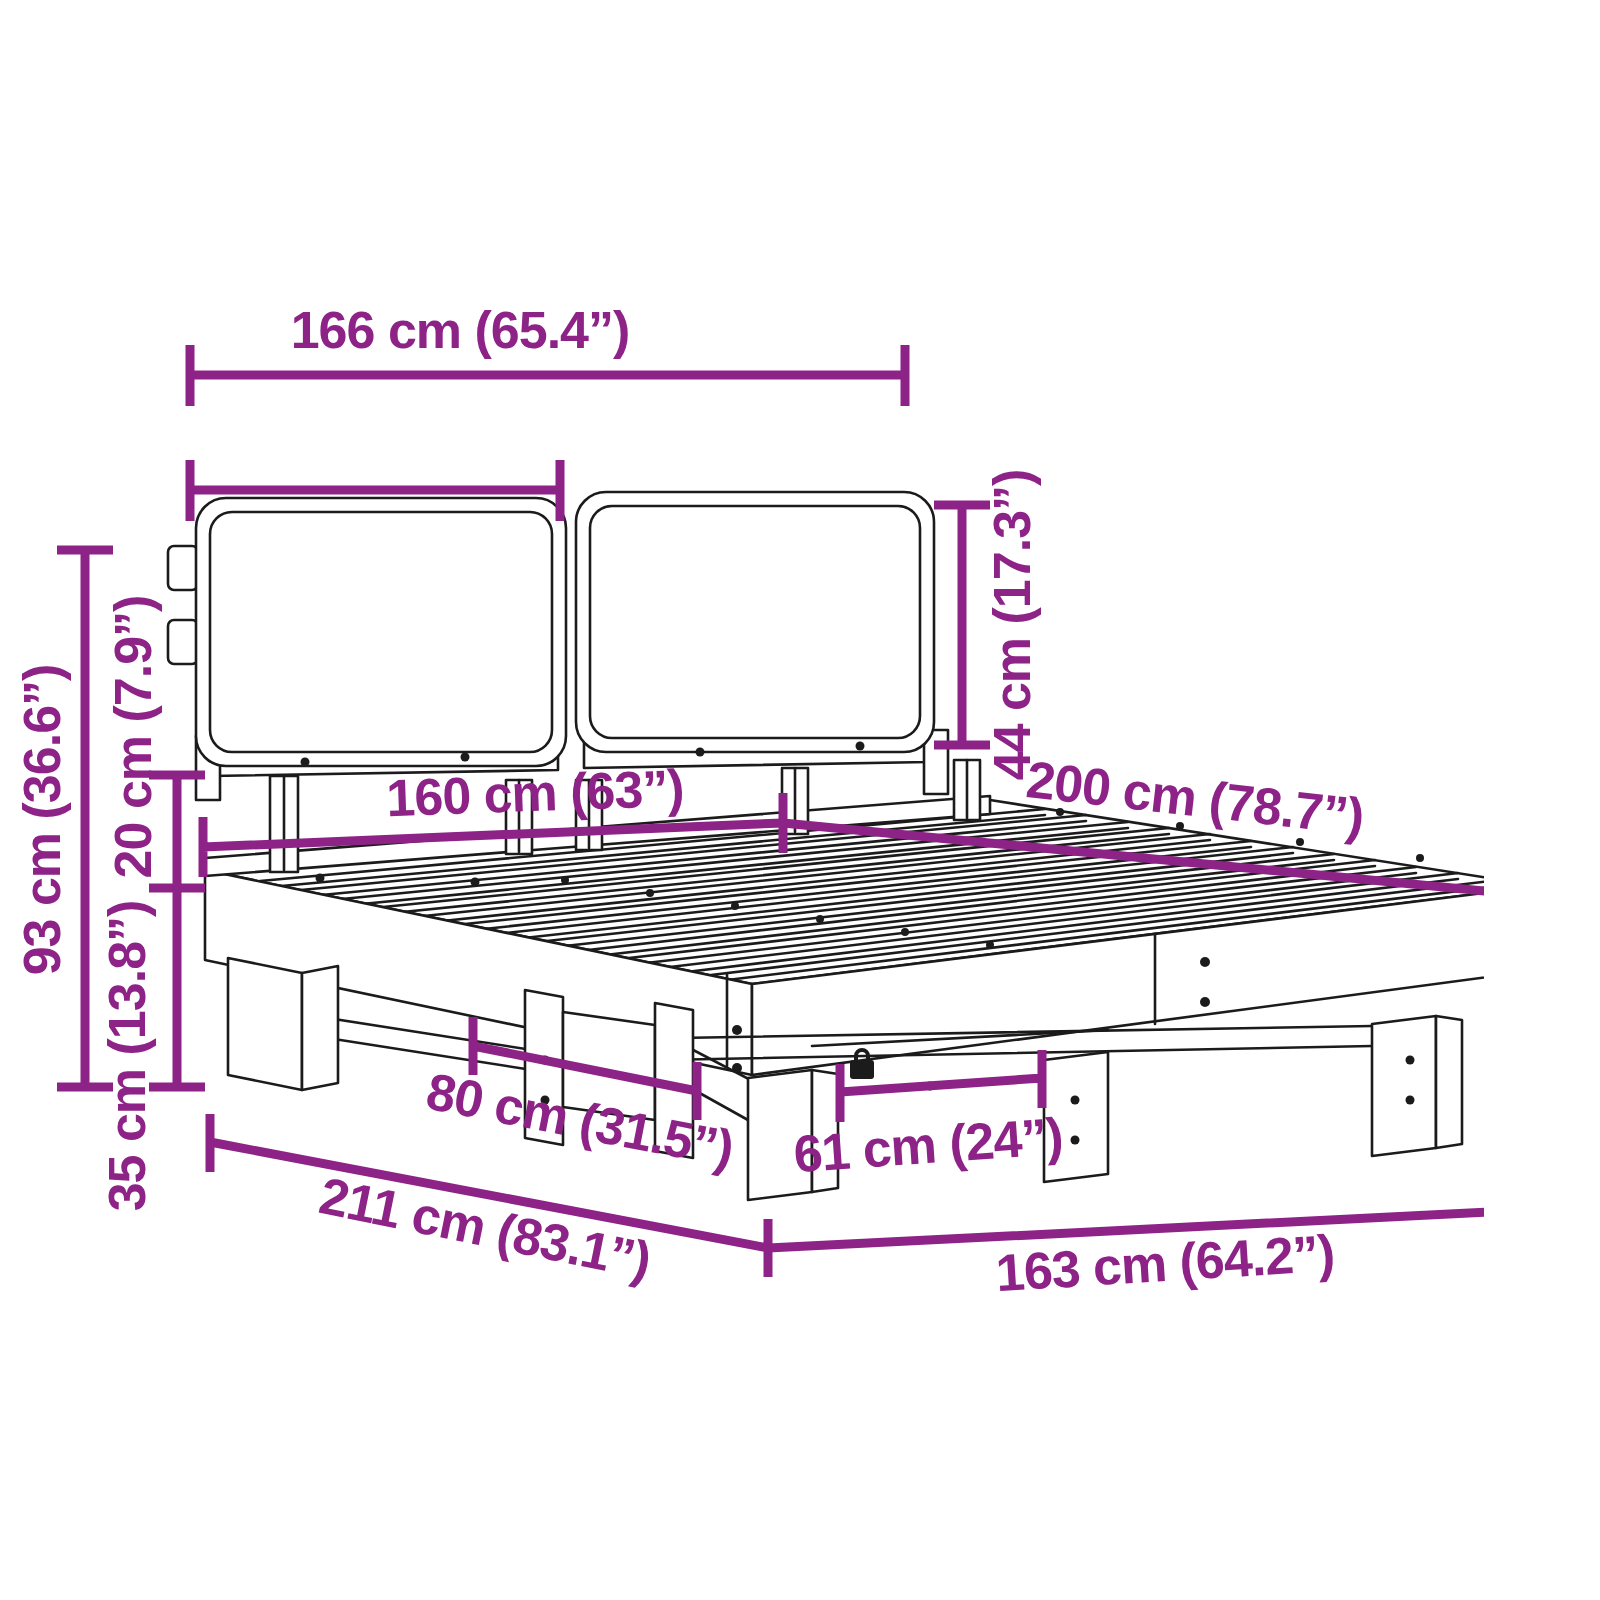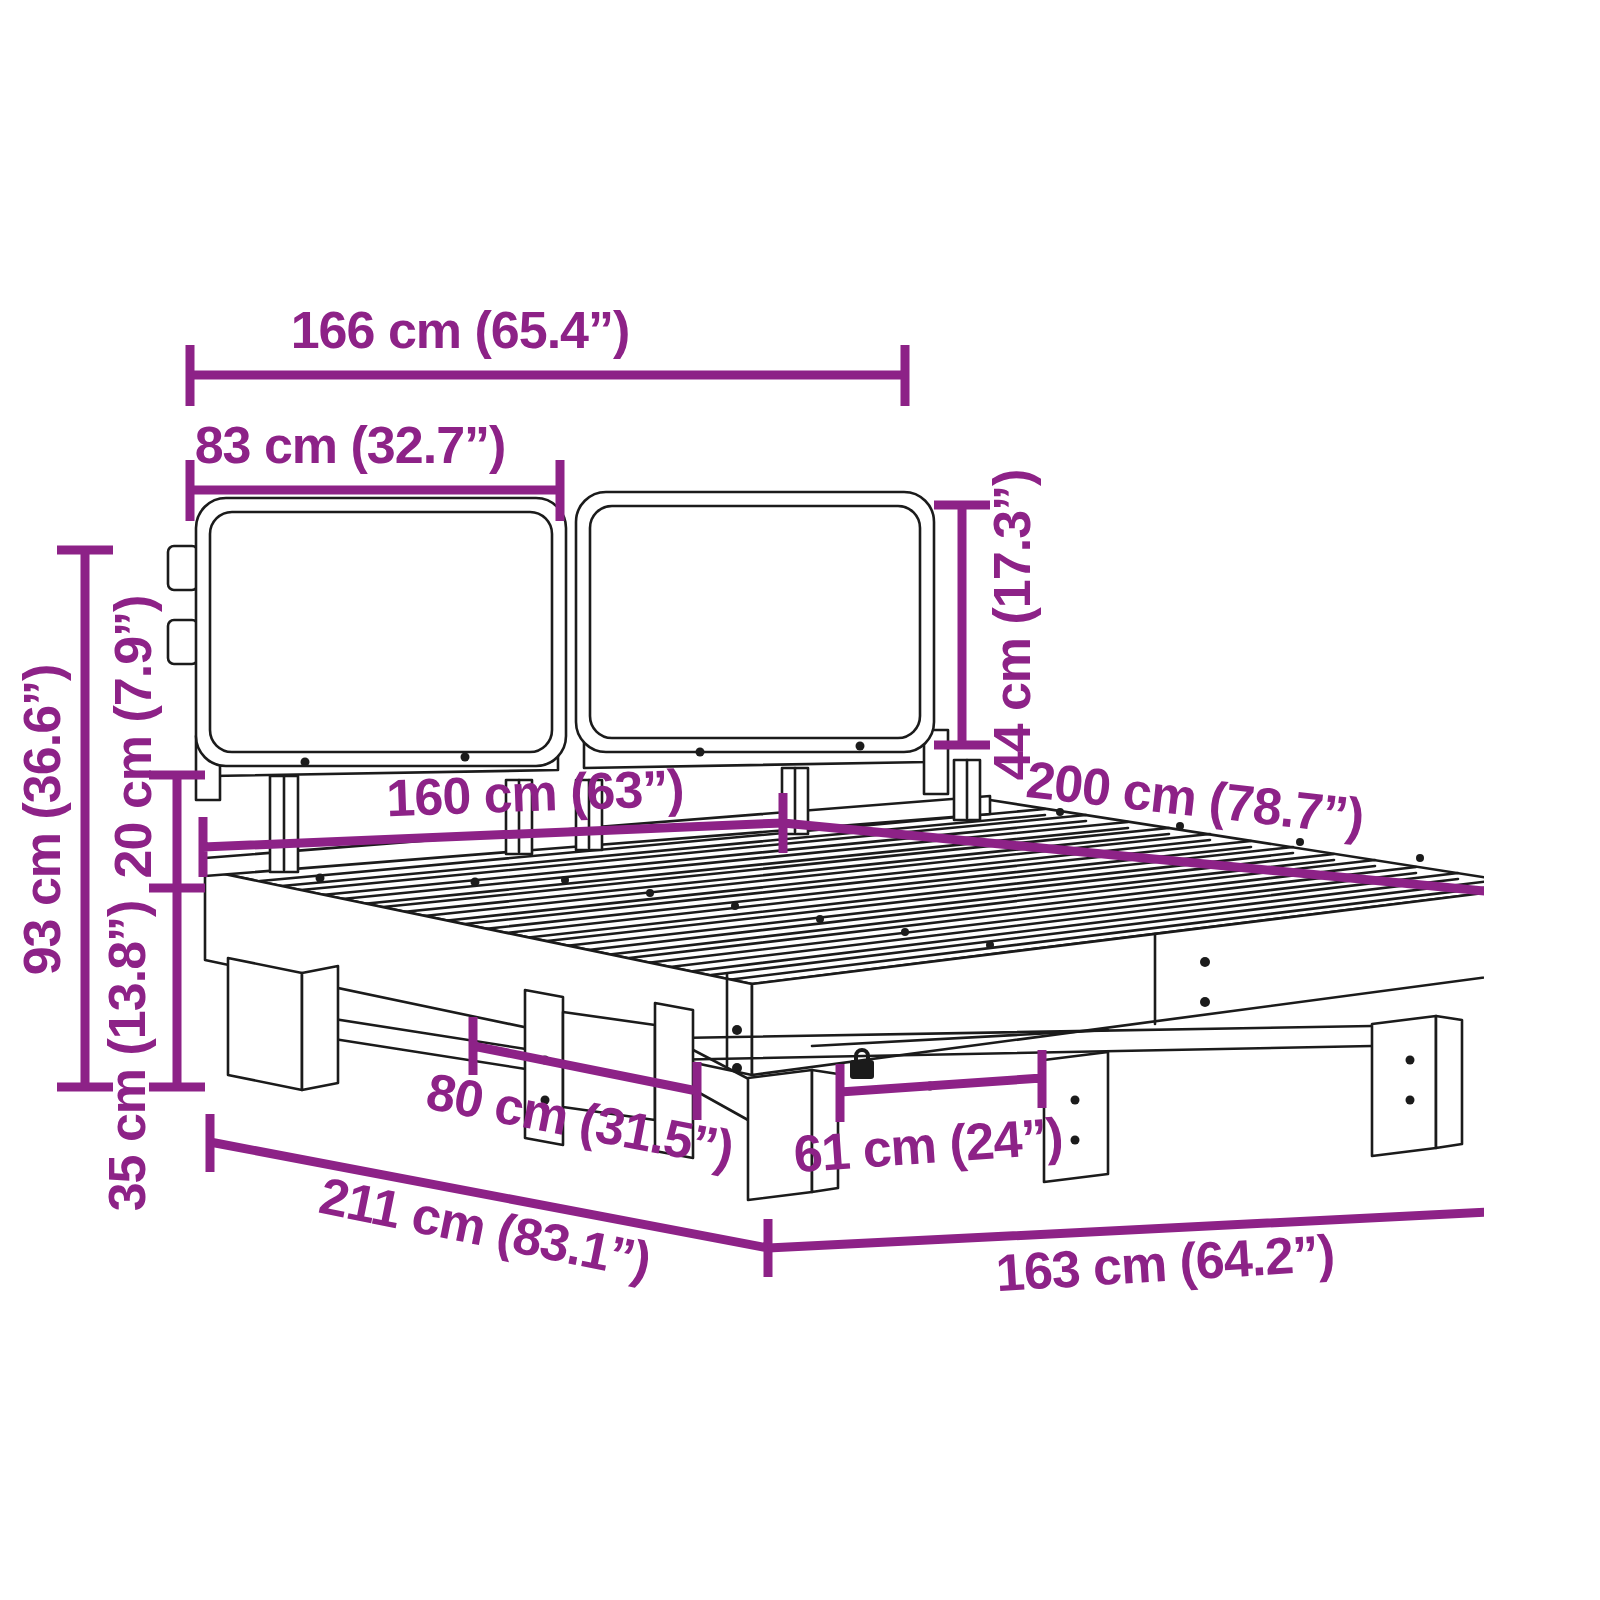--- a/index.html
+++ b/index.html
@@ -163,21 +163,20 @@
 
     <path d="M210,1142 L768,1248 M210,1114 L210,1172 M768,1219 L768,1277"></path>
 
     <path d="M840,1092 L1042,1078 M840,1064 L840,1122 M1042,1050 L1042,1108"></path>
 
     <path d="M768,1248 L1570,1208 M1570,1180 L1570,1238"></path>
   </g>
 </svg>
 
 <div class="dim" style="left:460px;  top:330px;">166 cm (65.4”)</div>
-<div class="dim" style="left:350px;  top:445px;">83 cm (32.7”)</div>
 <div class="dim" style="left:1012px; top:625px;  --r:-90deg;">44 cm (17.3”)</div>
 <div class="dim" style="left:42px;   top:820px;  --r:-90deg;">93 cm (36.6”)</div>
 <div class="dim" style="left:133px;  top:737px;  --r:-90deg;">20 cm (7.9”)</div>
 <div class="dim" style="left:127px;  top:1056px; --r:-90deg;">35 cm (13.8”)</div>
 <div class="dim" style="left:535px;  top:793px;  --r:-2deg;">160 cm (63”)</div>
 <div class="dim" style="left:1195px; top:798px;  --r:6.5deg;">200 cm (78.7”)</div>
 <div class="dim" style="left:580px;  top:1120px; --r:11deg;">80 cm (31.5”)</div>
 <div class="dim" style="left:485px;  top:1228px; --r:11.5deg;">211 cm (83.1”)</div>
 <div class="dim" style="left:928px;  top:1145px; --r:-4deg;">61 cm (24”)</div>
 <div class="dim" style="left:1165px; top:1263px; --r:-3.5deg;">163 cm (64.2”)</div>

